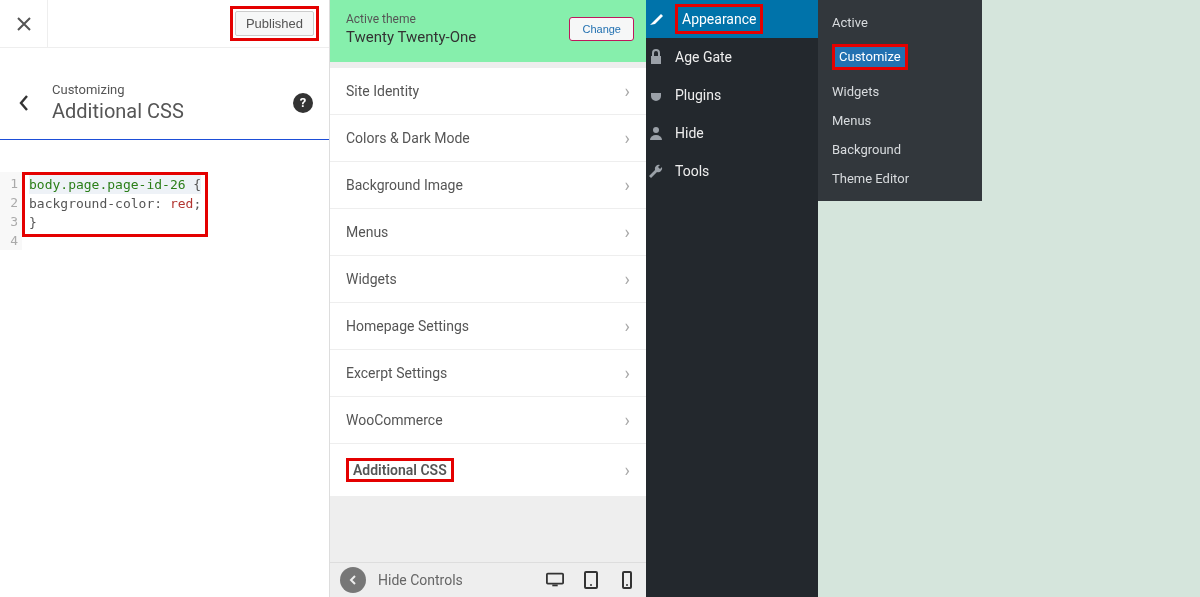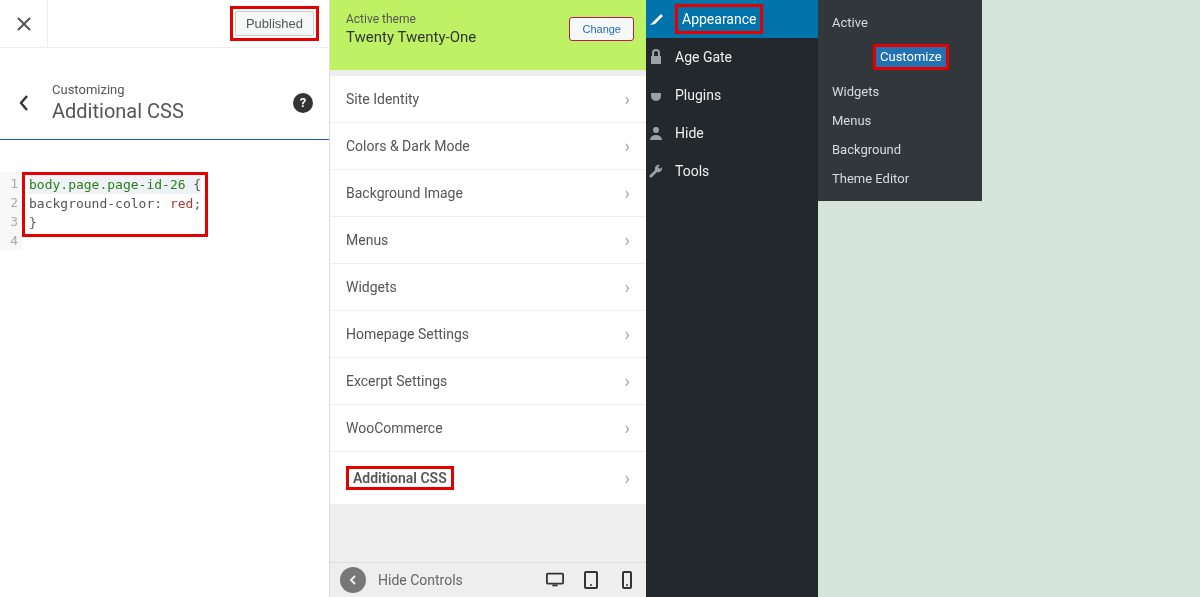--- a/index.html
+++ b/index.html
@@ -133,22 +133,22 @@
   
   .panel-mid {
     width: 316px;
     background: #eee;
     display: flex;
     flex-direction: column;
   }
   .theme-block {
     display: flex;
     align-items: center;
-    padding: 12px 12px 24px 16px;
-    background: #bef264;
+    padding: 12px 12px 16px 16px;
+    background: #86efac;
   }
   .theme-info { flex: 1; }
   .theme-label {
     font-size: 12px;
     color: #555;
     margin-bottom: 2px;
   }
   .theme-name {
     font-size: 15px;
     font-weight: 400;
@@ -245,21 +245,21 @@
     color: #eee;
     font-size: 13px;
     z-index: 3;
     padding: 8px 0;
   }
   .fly-item {
     padding: 7px 14px;
     cursor: pointer;
     color: #d8dbde;
   }
-  .fly-item.active { color: #fff; margin-left: 41px; }
+  .fly-item.active { color: #fff; }
   .fly-highlight {
     border: 3px solid #e40000;
     display: inline-block;
     padding: 0 4px;
     background: #2271b1;
     color: #fff;
     line-height: 20px;
   }
 </style>
 </head>

